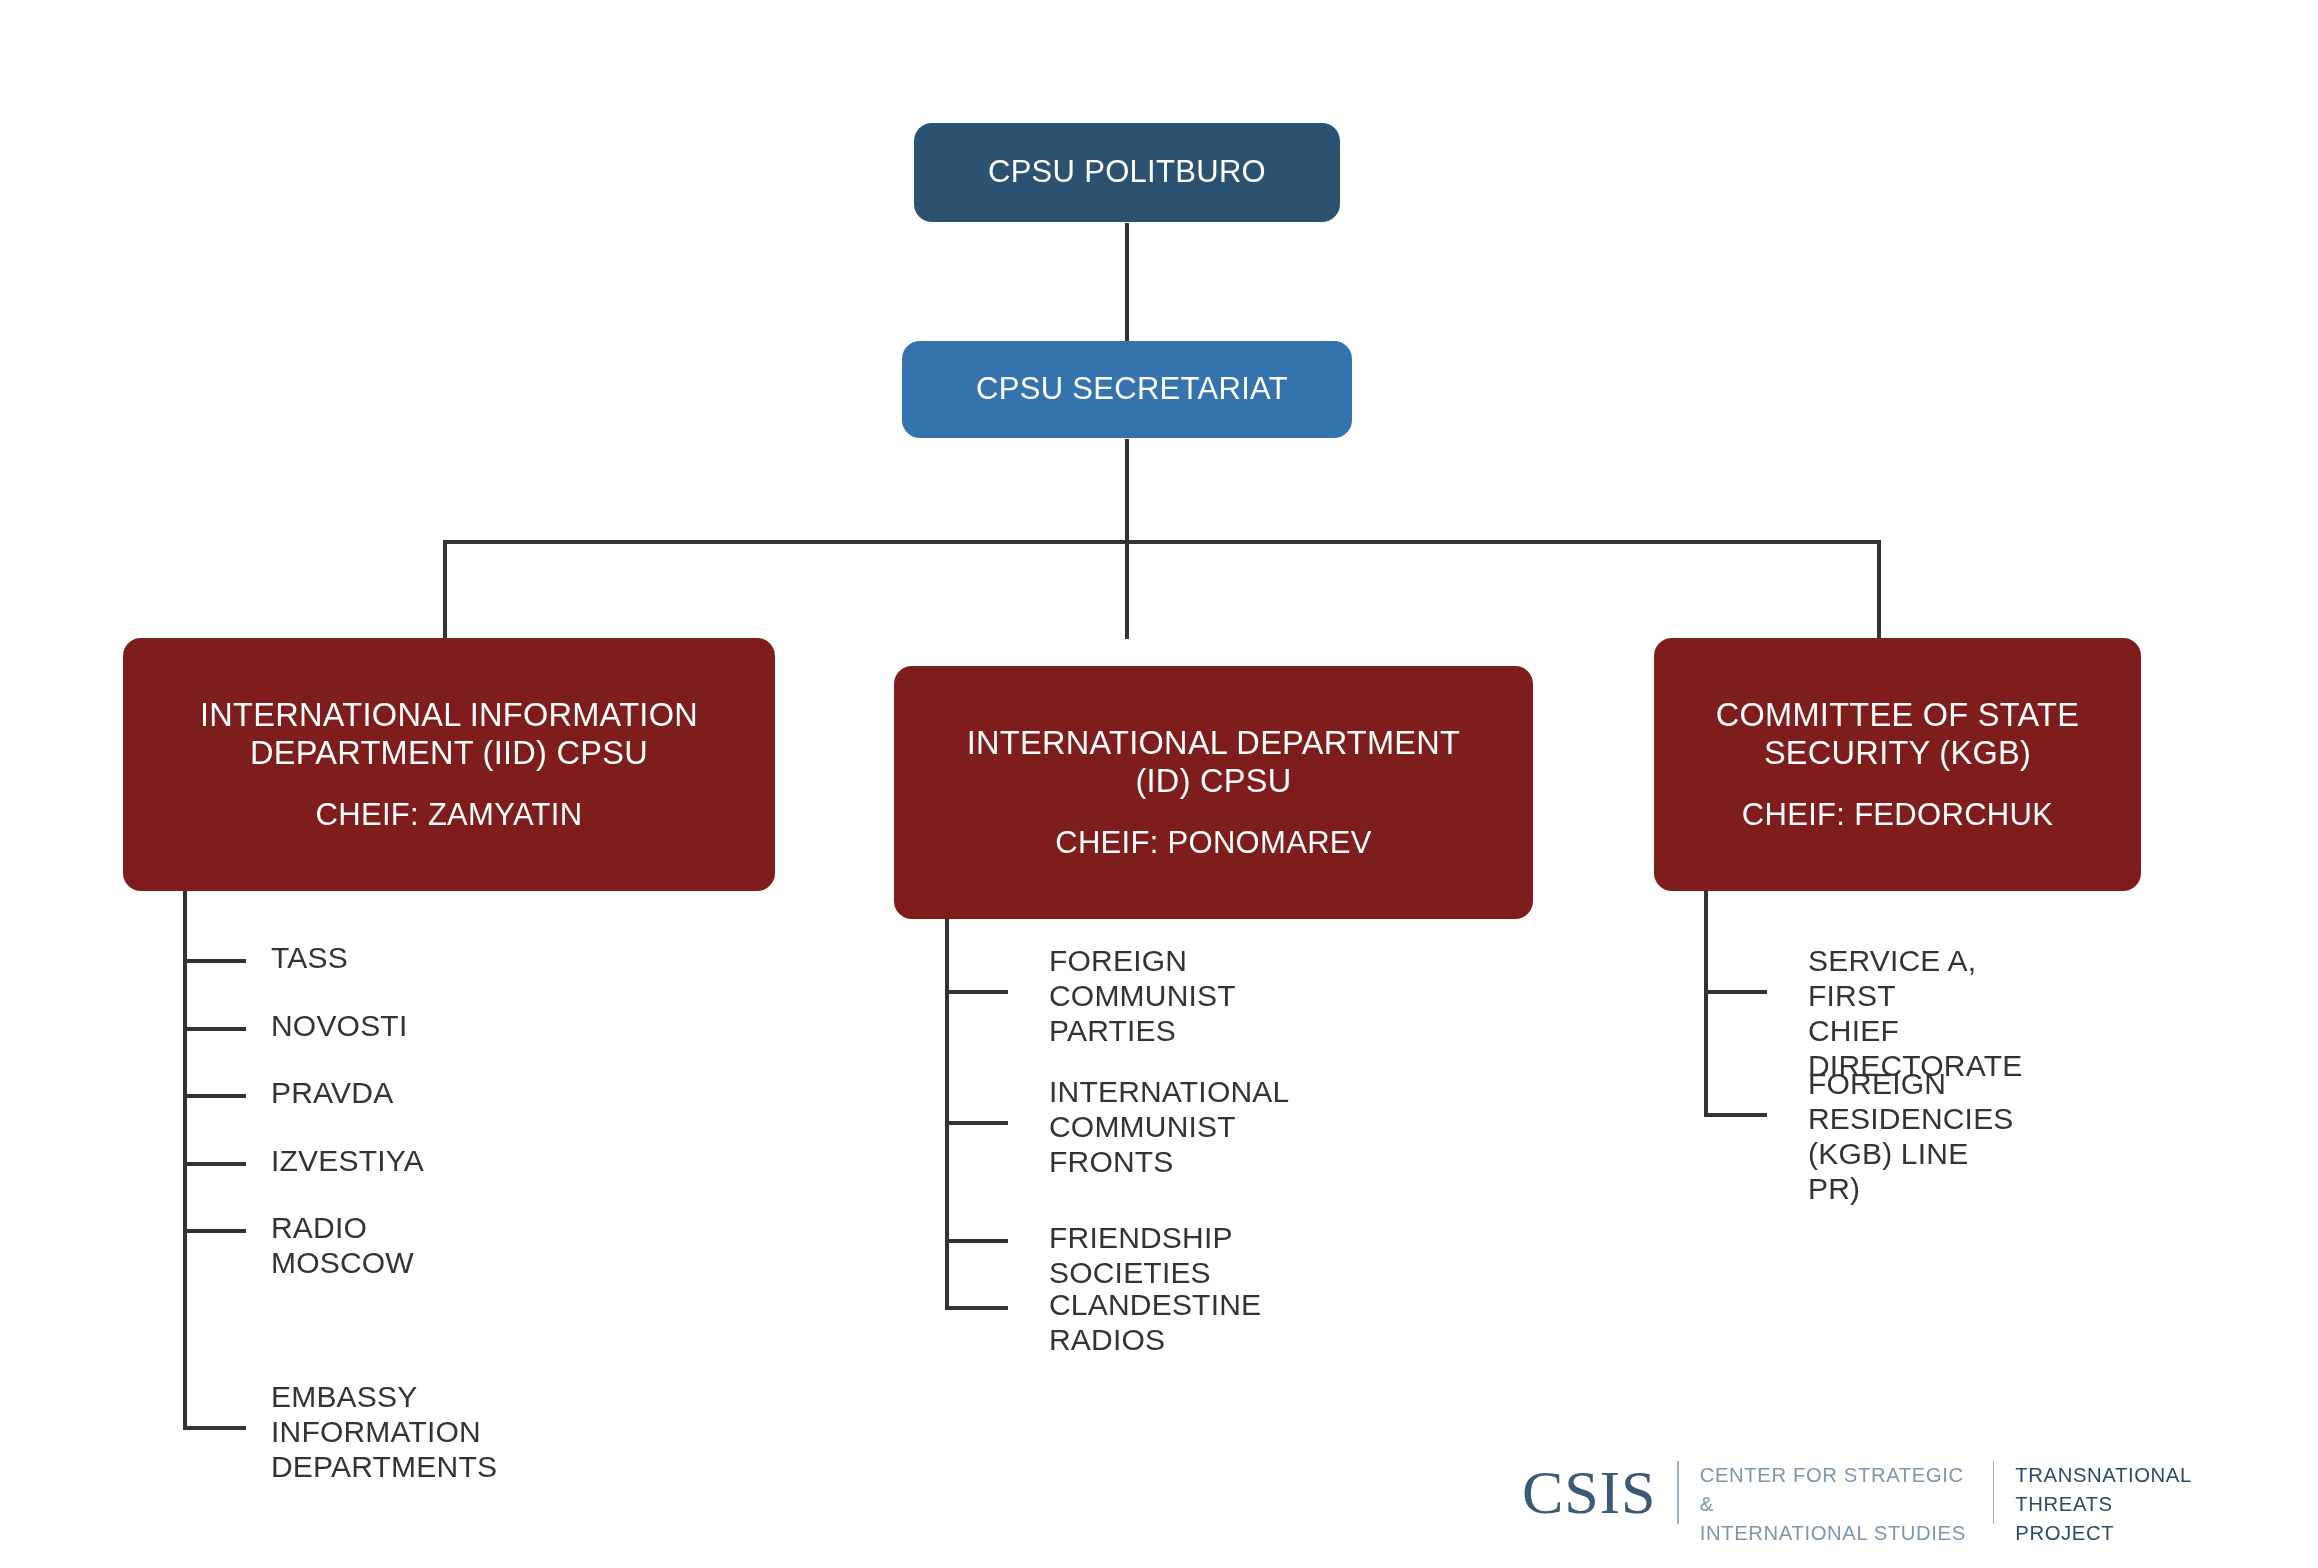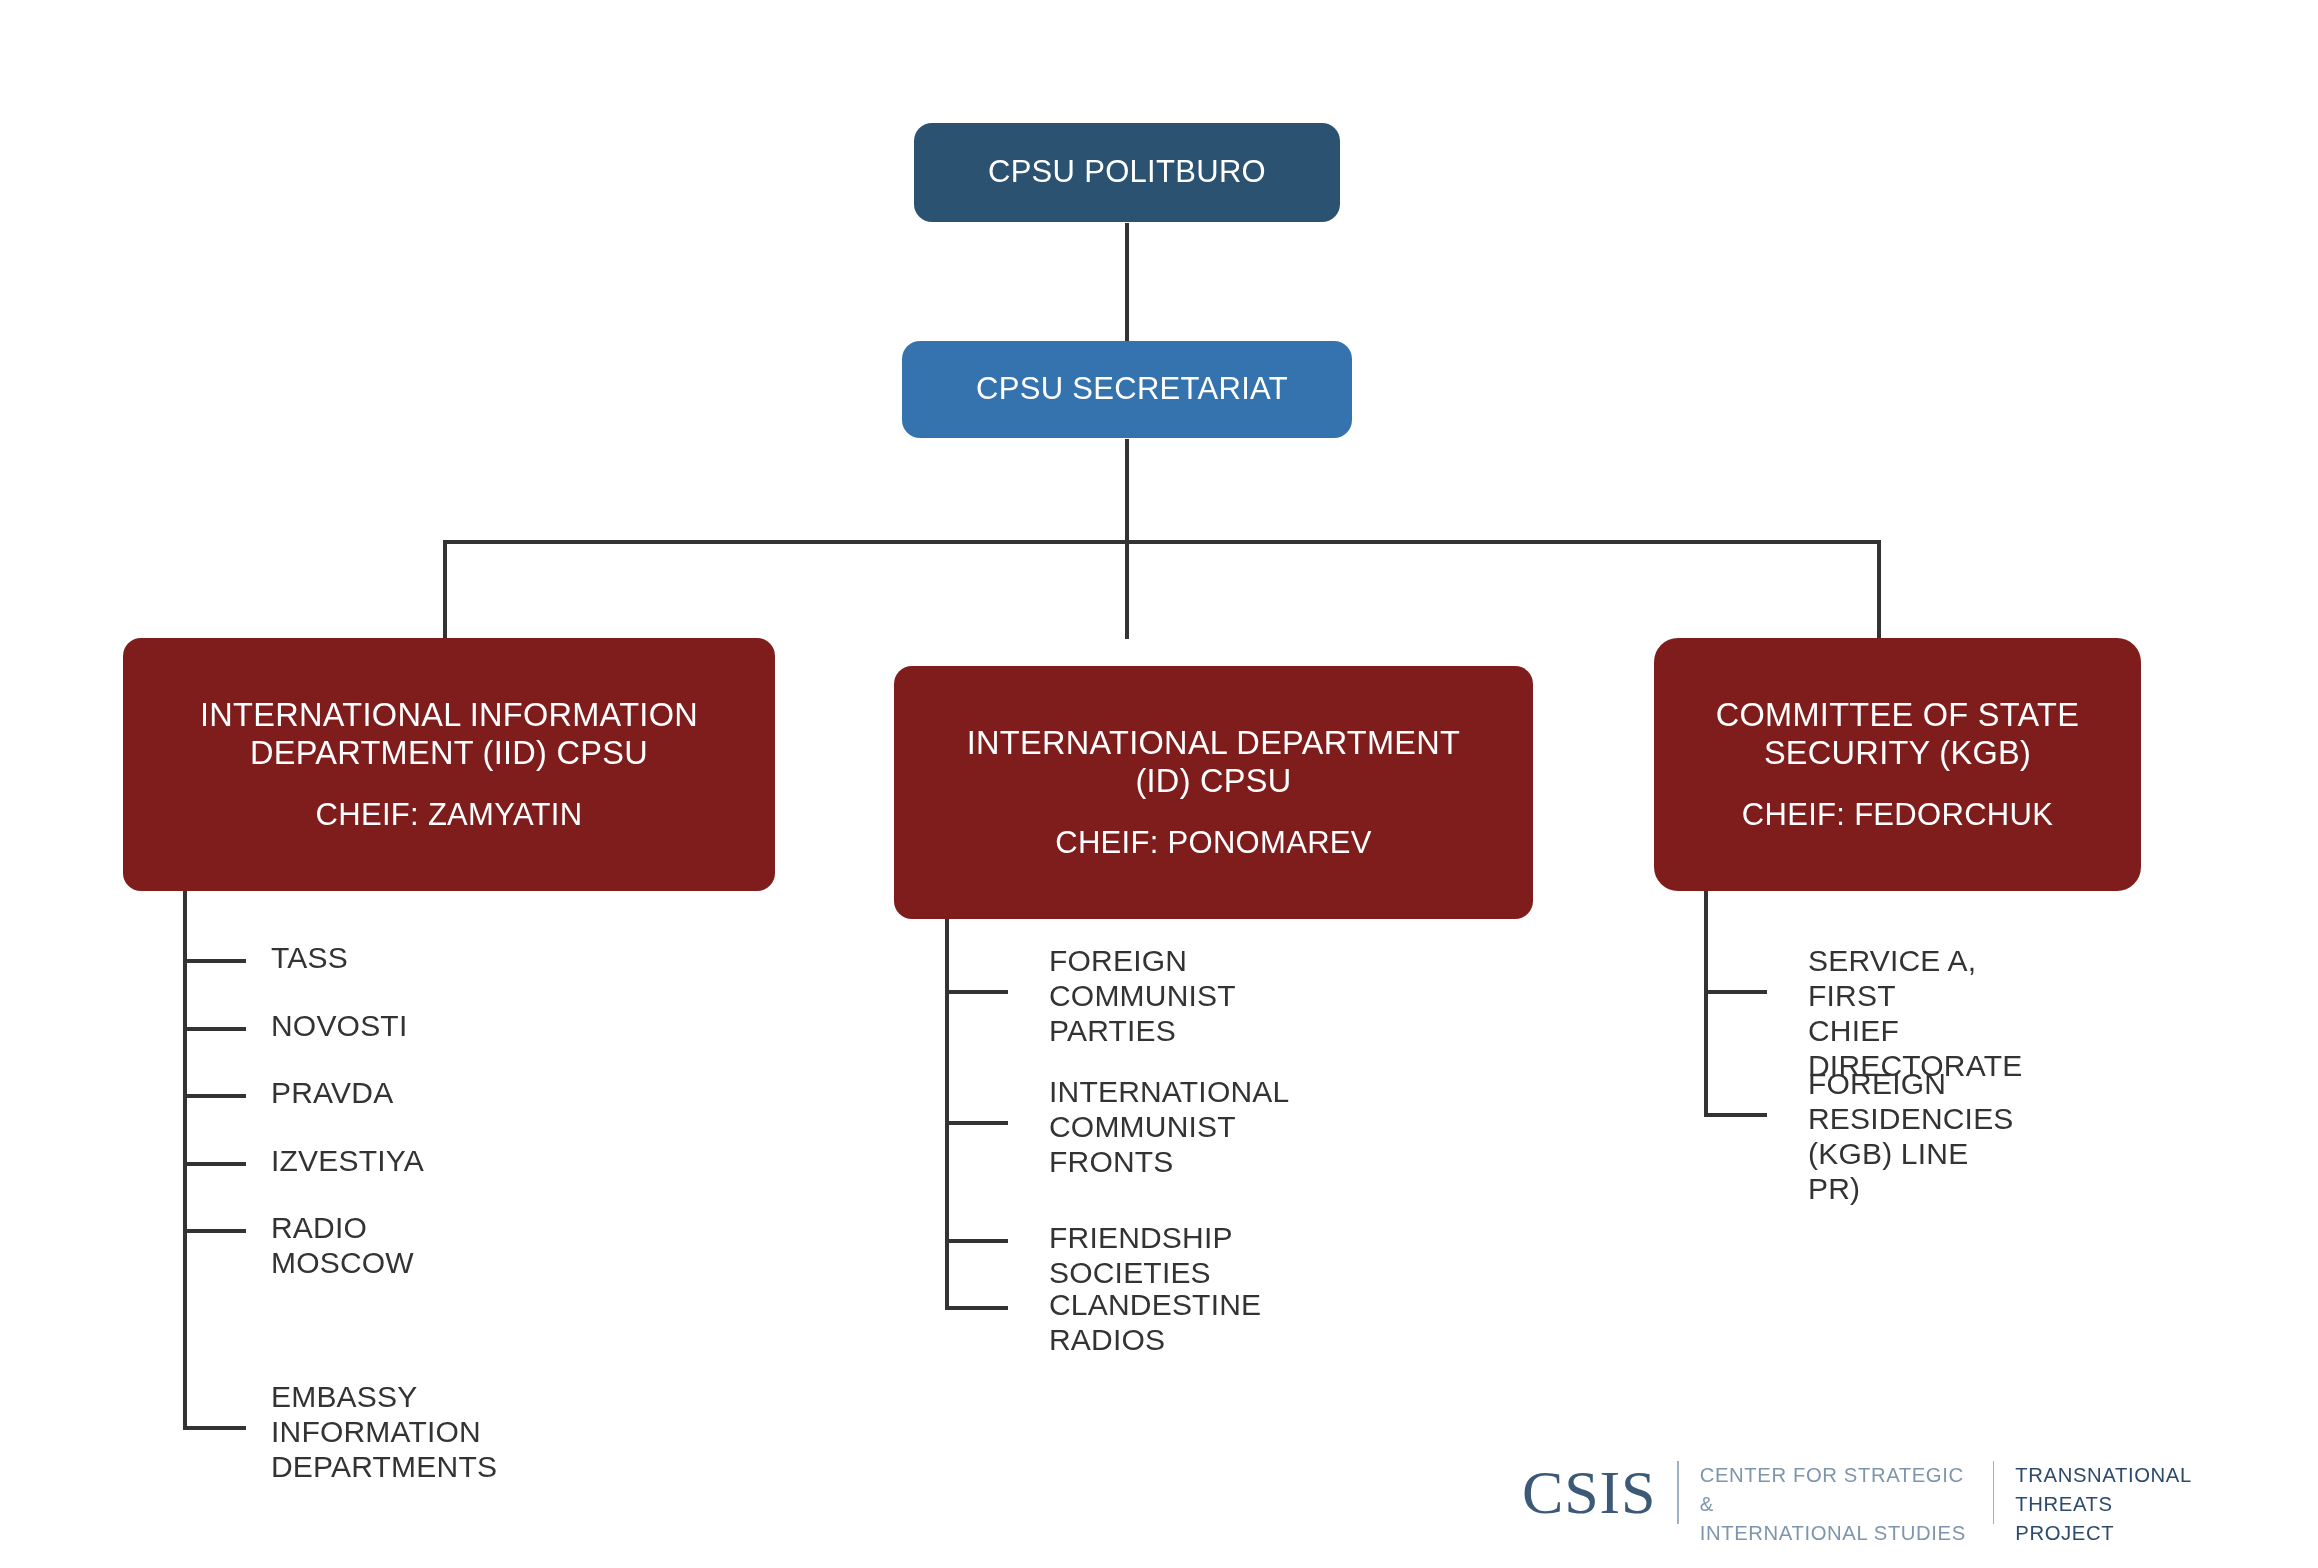--- a/index.html
+++ b/index.html
@@ -77,21 +77,20 @@
     left: 894px;
     top: 666px;
     width: 639px;
     height: 253px;
   }
   #node-kgb {
     left: 1654px;
     top: 638px;
     width: 487px;
     height: 253px;
-    border-radius: 24px;
   }
 
   
   .conn {
     position: absolute;
     background: #333333;
     z-index: 1;
   }
   .v { width: 4.1px; }
   .h { height: 4.1px; }

